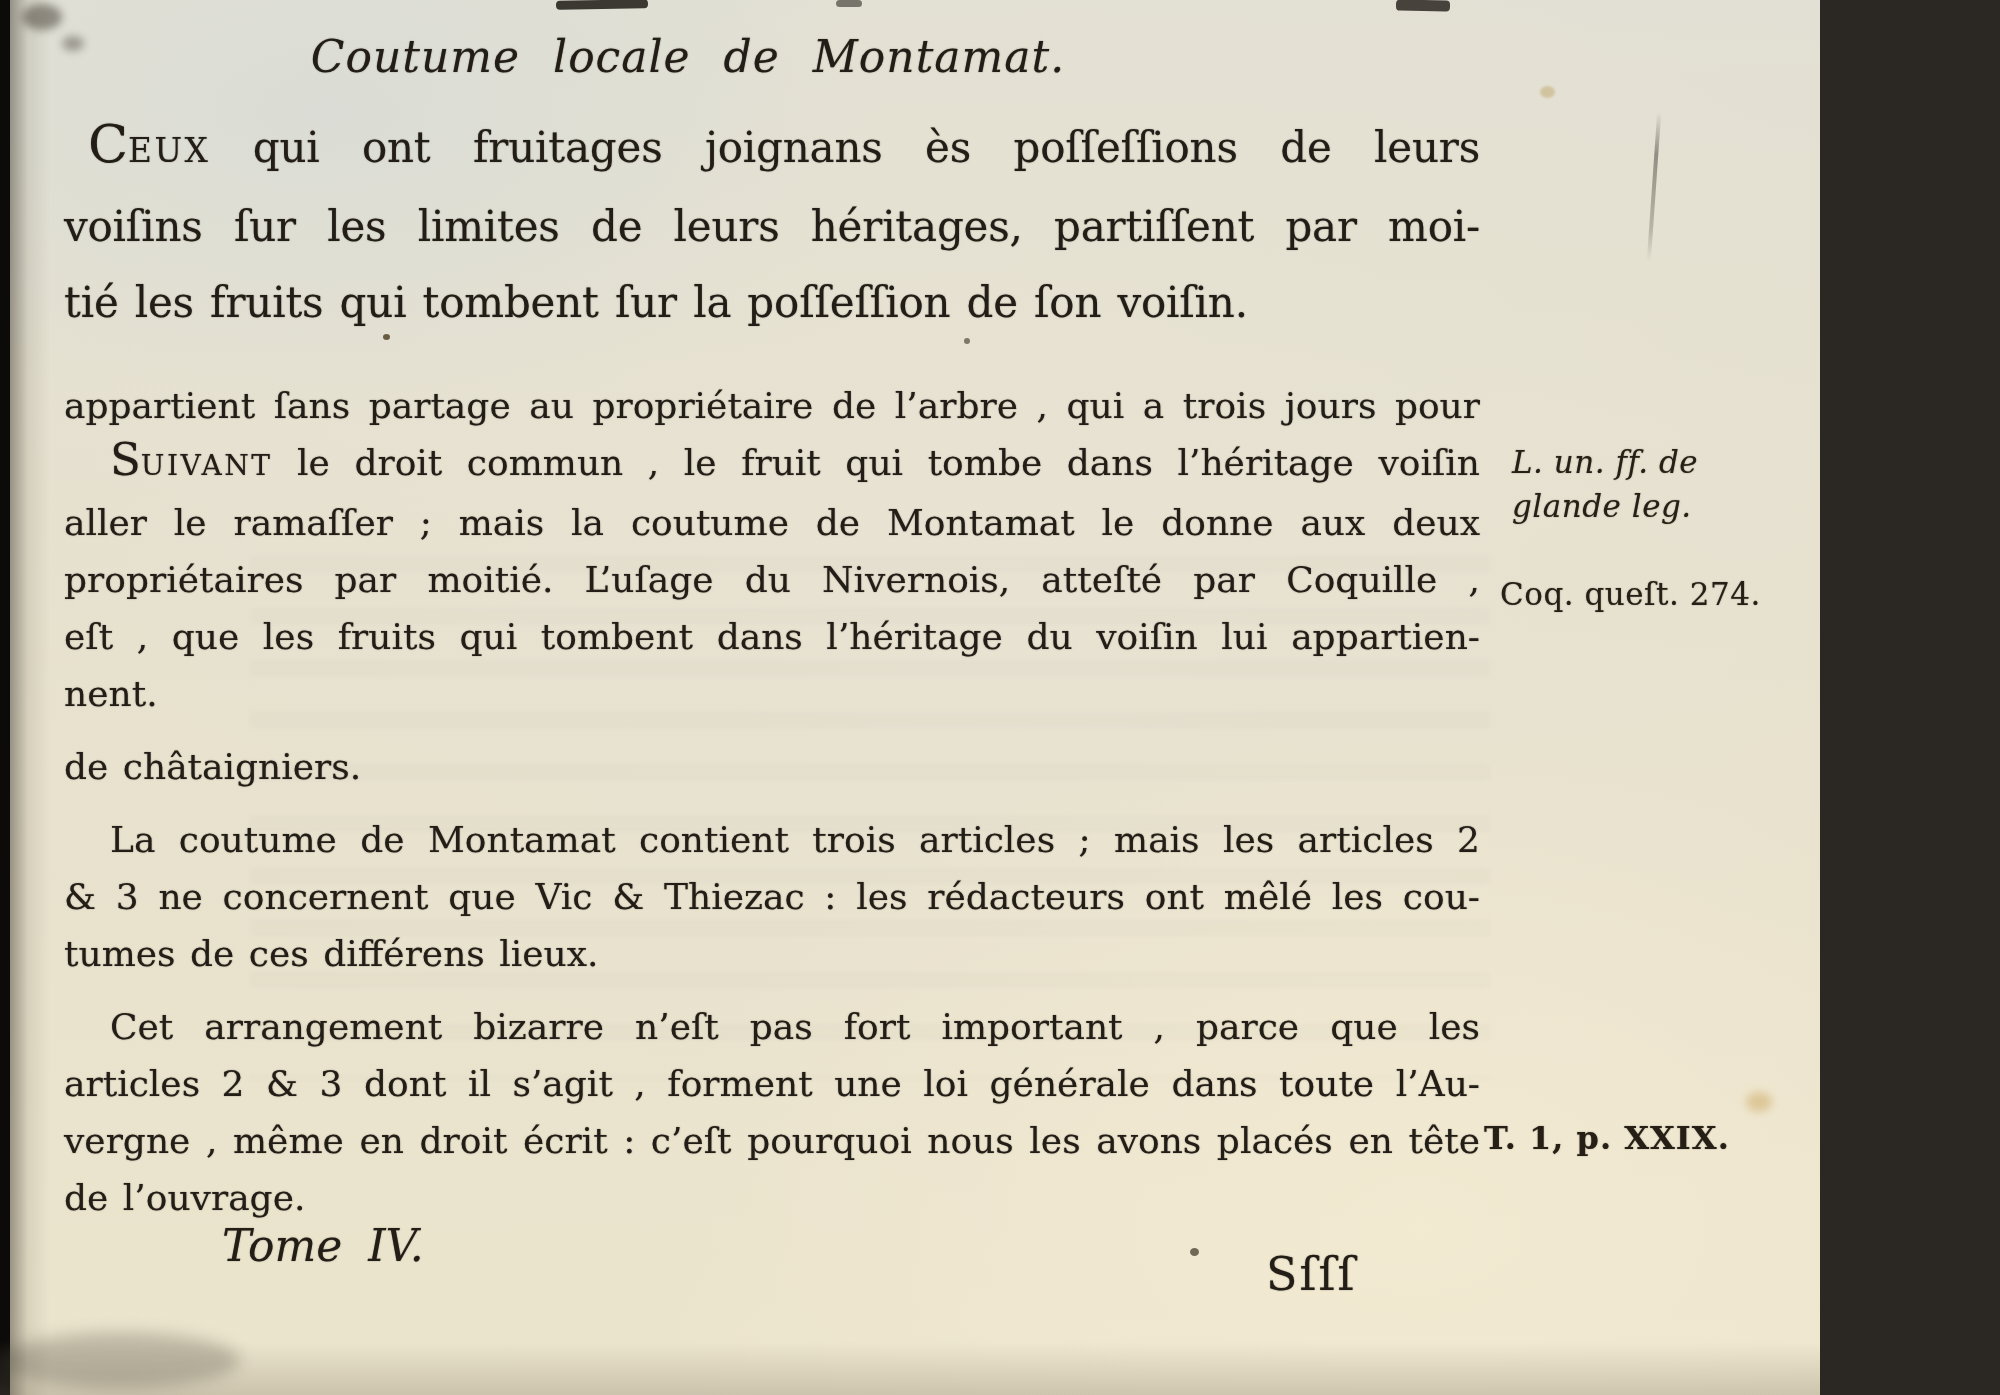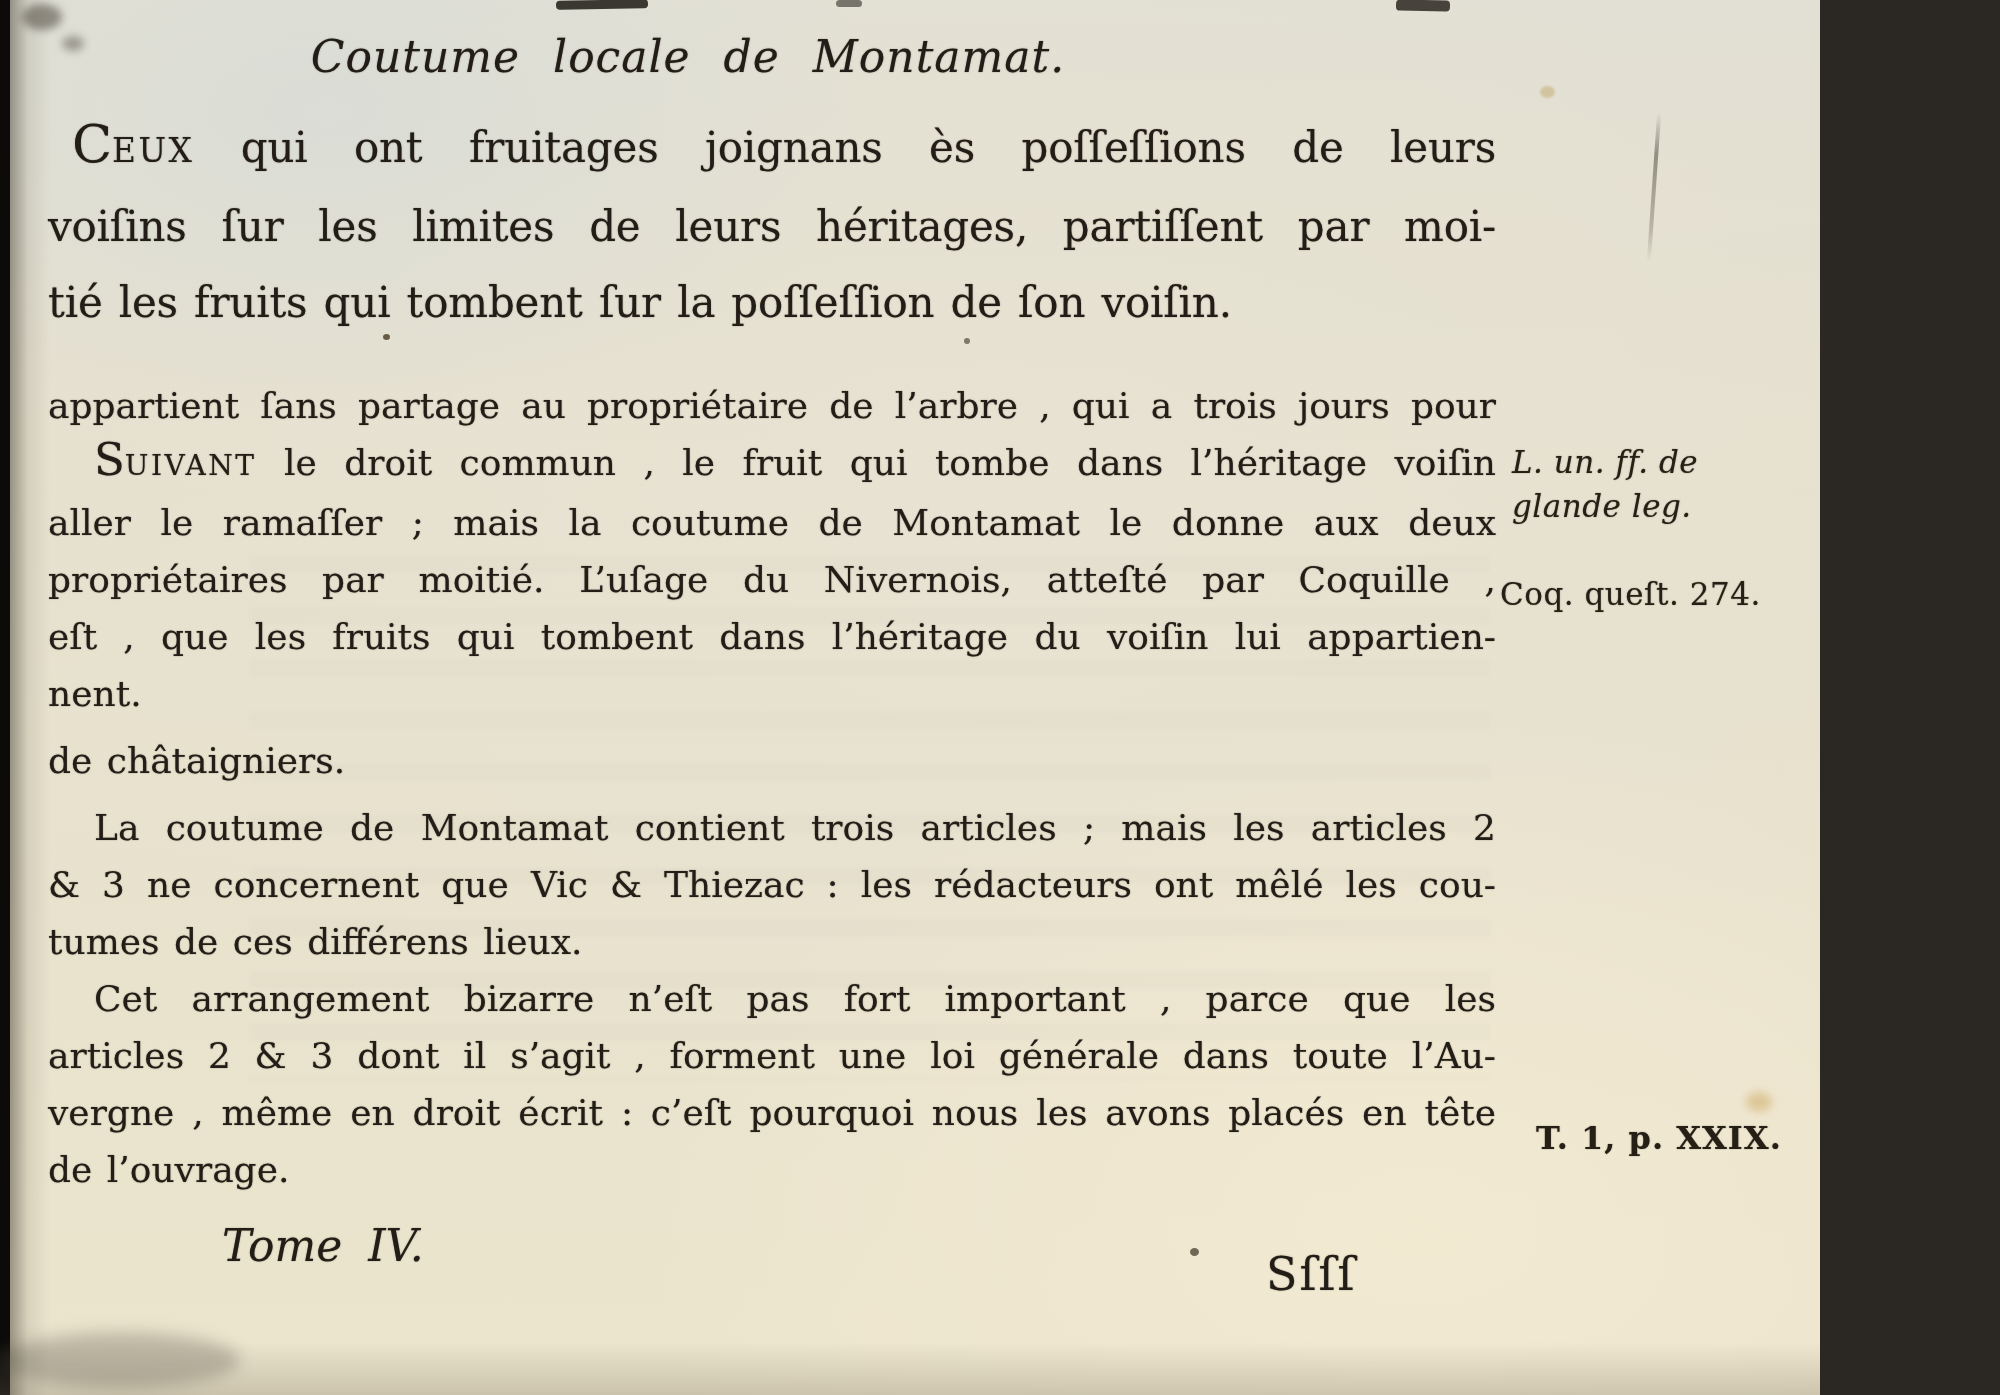--- a/index.html
+++ b/index.html
@@ -14,39 +14,39 @@
       linear-gradient(180deg,#e2e0d4 0%,#e6e1cf 35%,#e9e2cd 70%,#ece5cd 100%);
   }
   .ink{text-shadow:0 0 1.3px rgba(35,28,18,.55);}
   
   .col{position:absolute;left:48px;top:0;width:1448px;}
   .doc-title{
     margin-top:26px;width:1280px;text-align:center;
     font-style:italic;font-size:44px;line-height:62px;
     word-spacing:18px;letter-spacing:1px;
   }
-  .p{margin:0;}
+  .p{margin:16px;}
   .p1{margin-top:22px;font-size:42px;line-height:76px;word-spacing:3px;letter-spacing:-0.2px;}
   .body-p{font-size:36px;line-height:57px;word-spacing:3px;}
   .p2{margin-top:36px;}
   .p3{margin-top:10px;}
   .p4{margin-top:10px;}
   .p5{margin-top:0px;}
   .line{min-height:1em;}
   .j{text-align:justify;text-align-last:justify;}
   .ind-sm{text-indent:24px;}
   .ind{text-indent:46px;}
   .lead-cap{font-size:1.25em;line-height:0;}
   .small-caps{font-size:.78em;letter-spacing:2.5px;}
   
   .mnote{position:absolute;font-size:31px;line-height:44px;color:#261f15;}
   .mnote-italic{font-style:italic;font-weight:400;letter-spacing:.5px;}
   .mnote1{left:1512px;top:440px;}
   .mnote2{left:1500px;top:572px;letter-spacing:.5px;}
-  .mnote3{left:1536px;top:1116px;font-size:32px;font-weight:600;letter-spacing:1px;}
+  .mnote3{left:1484px;top:1116px;font-size:32px;font-weight:600;letter-spacing:1px;}
   
   .tome{position:absolute;left:222px;top:1220px;font-style:italic;font-size:44px;word-spacing:12px;}
   .signature{position:absolute;left:1266px;top:1220px;font-size:46px;letter-spacing:2px;margin-top:27px;}
   
   .edge-black{position:absolute;left:0;top:0;width:10px;height:100%;background:#0c0b09;}
   .edge-grad{position:absolute;left:10px;top:0;width:40px;height:100%;
     background:linear-gradient(to right, rgba(72,66,55,.5), rgba(150,143,125,.22) 45%, rgba(150,143,125,0));}
   .bottom-shade{position:absolute;left:0;top:1342px;width:100%;height:53px;
     background:linear-gradient(to bottom, rgba(120,110,90,0), rgba(118,108,88,.28));}
   .corner-smudge{position:absolute;background:#4a453c;border-radius:50%;filter:blur(4px);}

